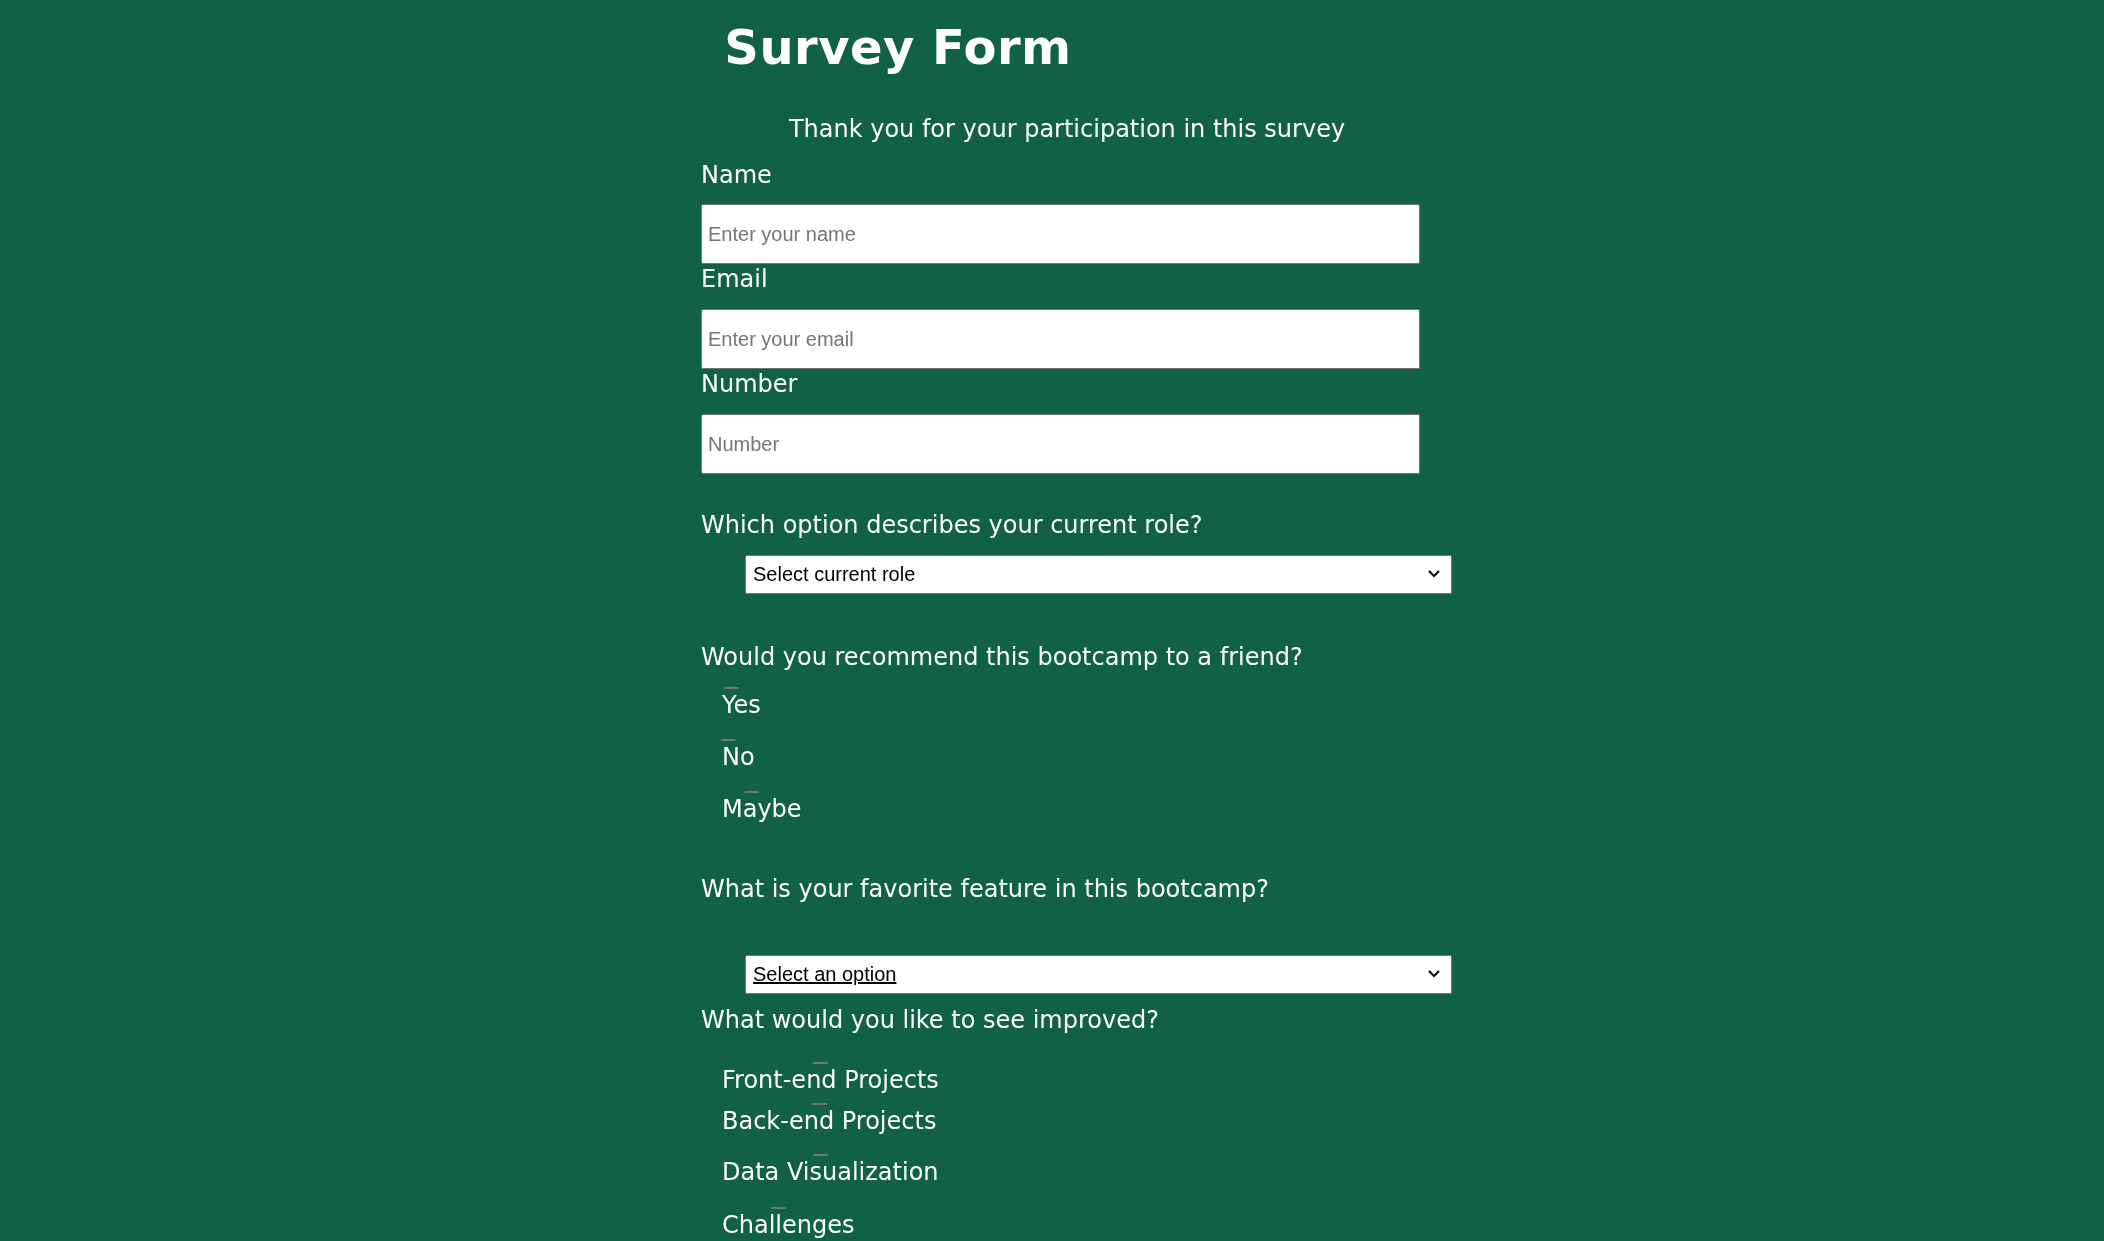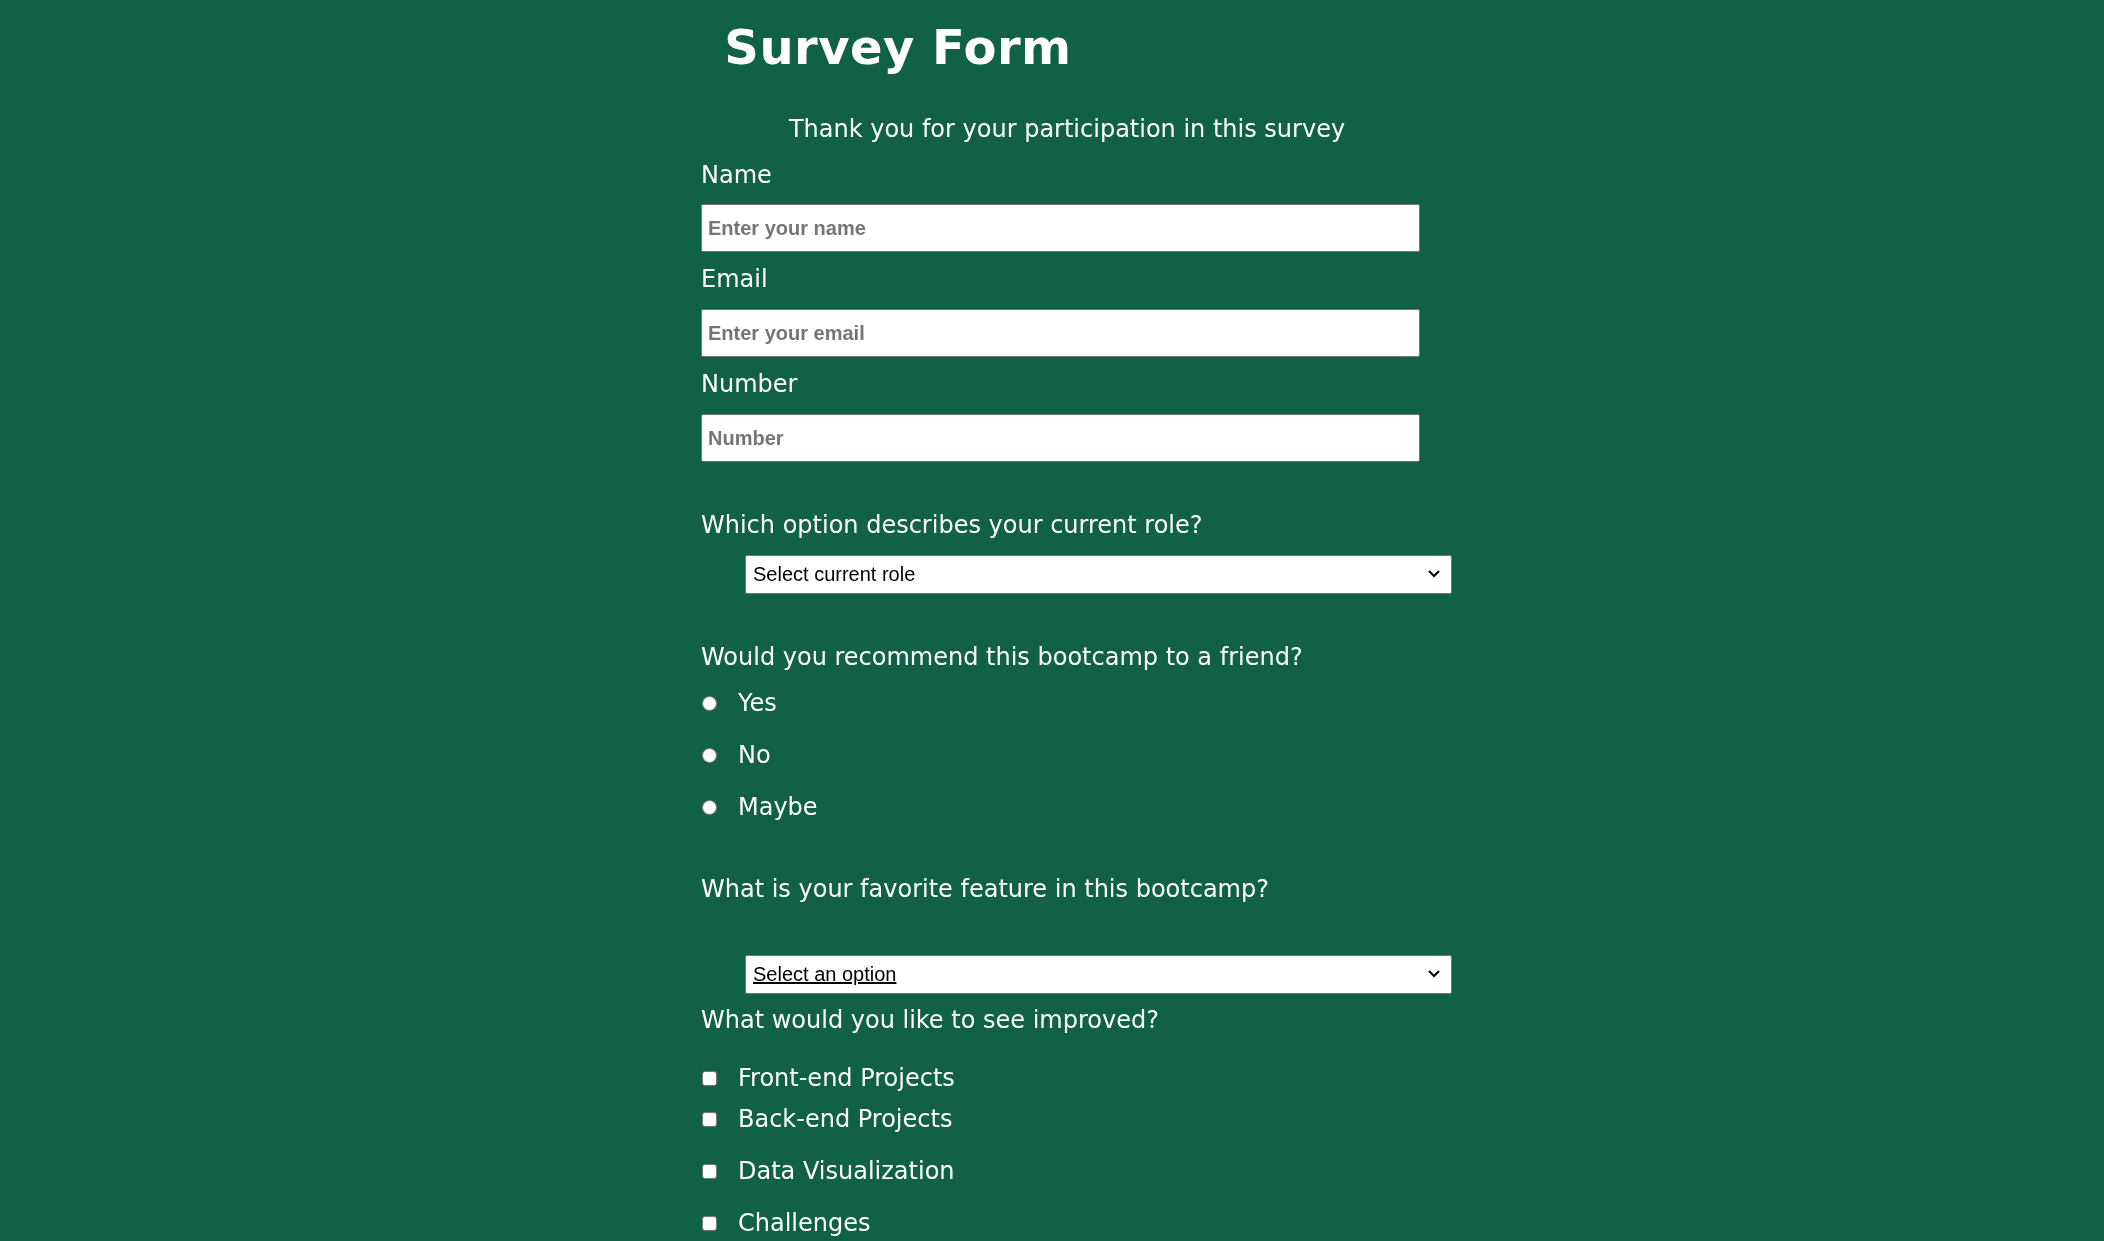--- a/index.html
+++ b/index.html
@@ -47,32 +47,31 @@
       position: absolute;
       left: 0;
       font-size: 24px;
       line-height: 30px;
       white-space: nowrap;
     }
     .text-input {
       position: absolute;
       left: 0;
       width: 719px;
-      height: 48px;
+      height: 60px;
       box-sizing: border-box;
       border: 1px solid #767676;
       border-radius: 2px;
       background: #ffffff;
       padding: 0 17px 0 6px;
       font-family: "Liberation Sans", sans-serif;
       font-size: 20px;
       color: #000000;
       outline: none;
       margin: 0;
-      font-weight: bold;
     }
     .text-input::placeholder {
       color: #757575;
     }
     .select-box {
       position: absolute;
       left: 0;
       width: 707px;
       height: 39px;
       box-sizing: border-box;
@@ -94,20 +93,21 @@
       width: 14px;
       height: 10px;
     }
     .choice {
       position: absolute;
       left: 0;
       height: 32px;
       display: flex;
       align-items: center;
       cursor: pointer;
+      flex-direction: column;
     }
     .radio-dot {
       width: 15px;
       height: 15px;
       box-sizing: border-box;
       border-radius: 50%;
       background: #ffffff;
       border: 1.5px solid #767676;
       margin-left: 1px;
     }

